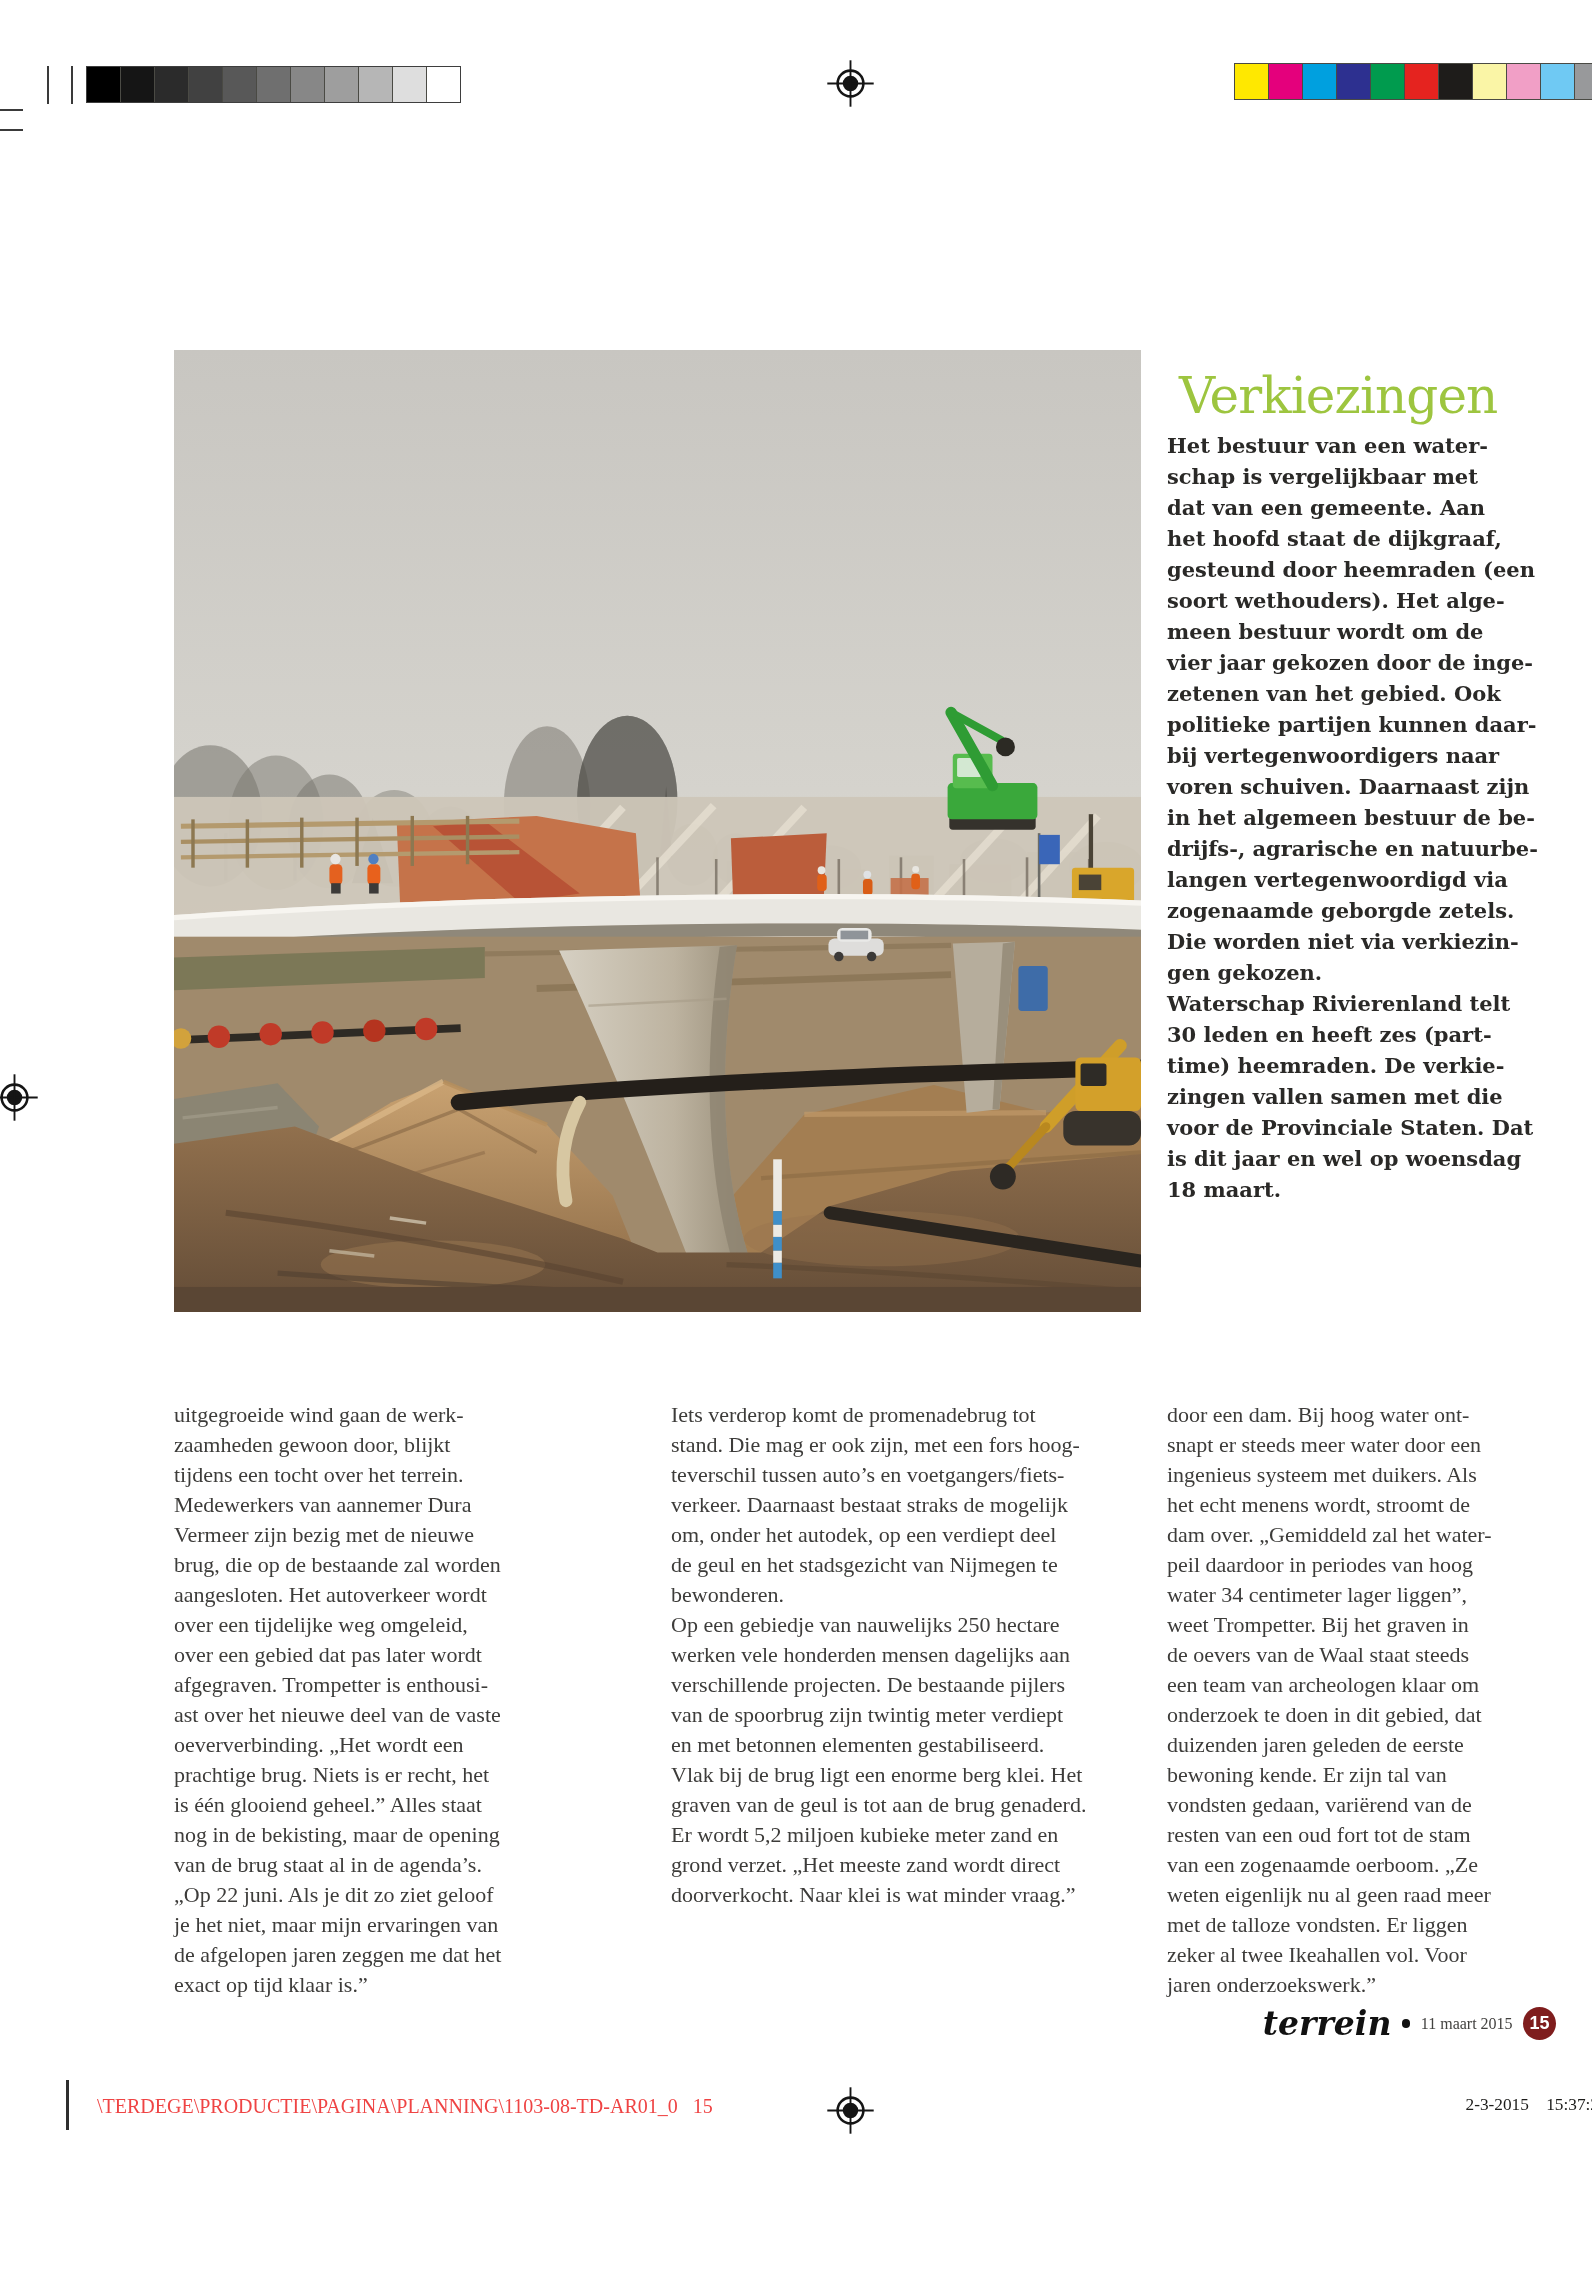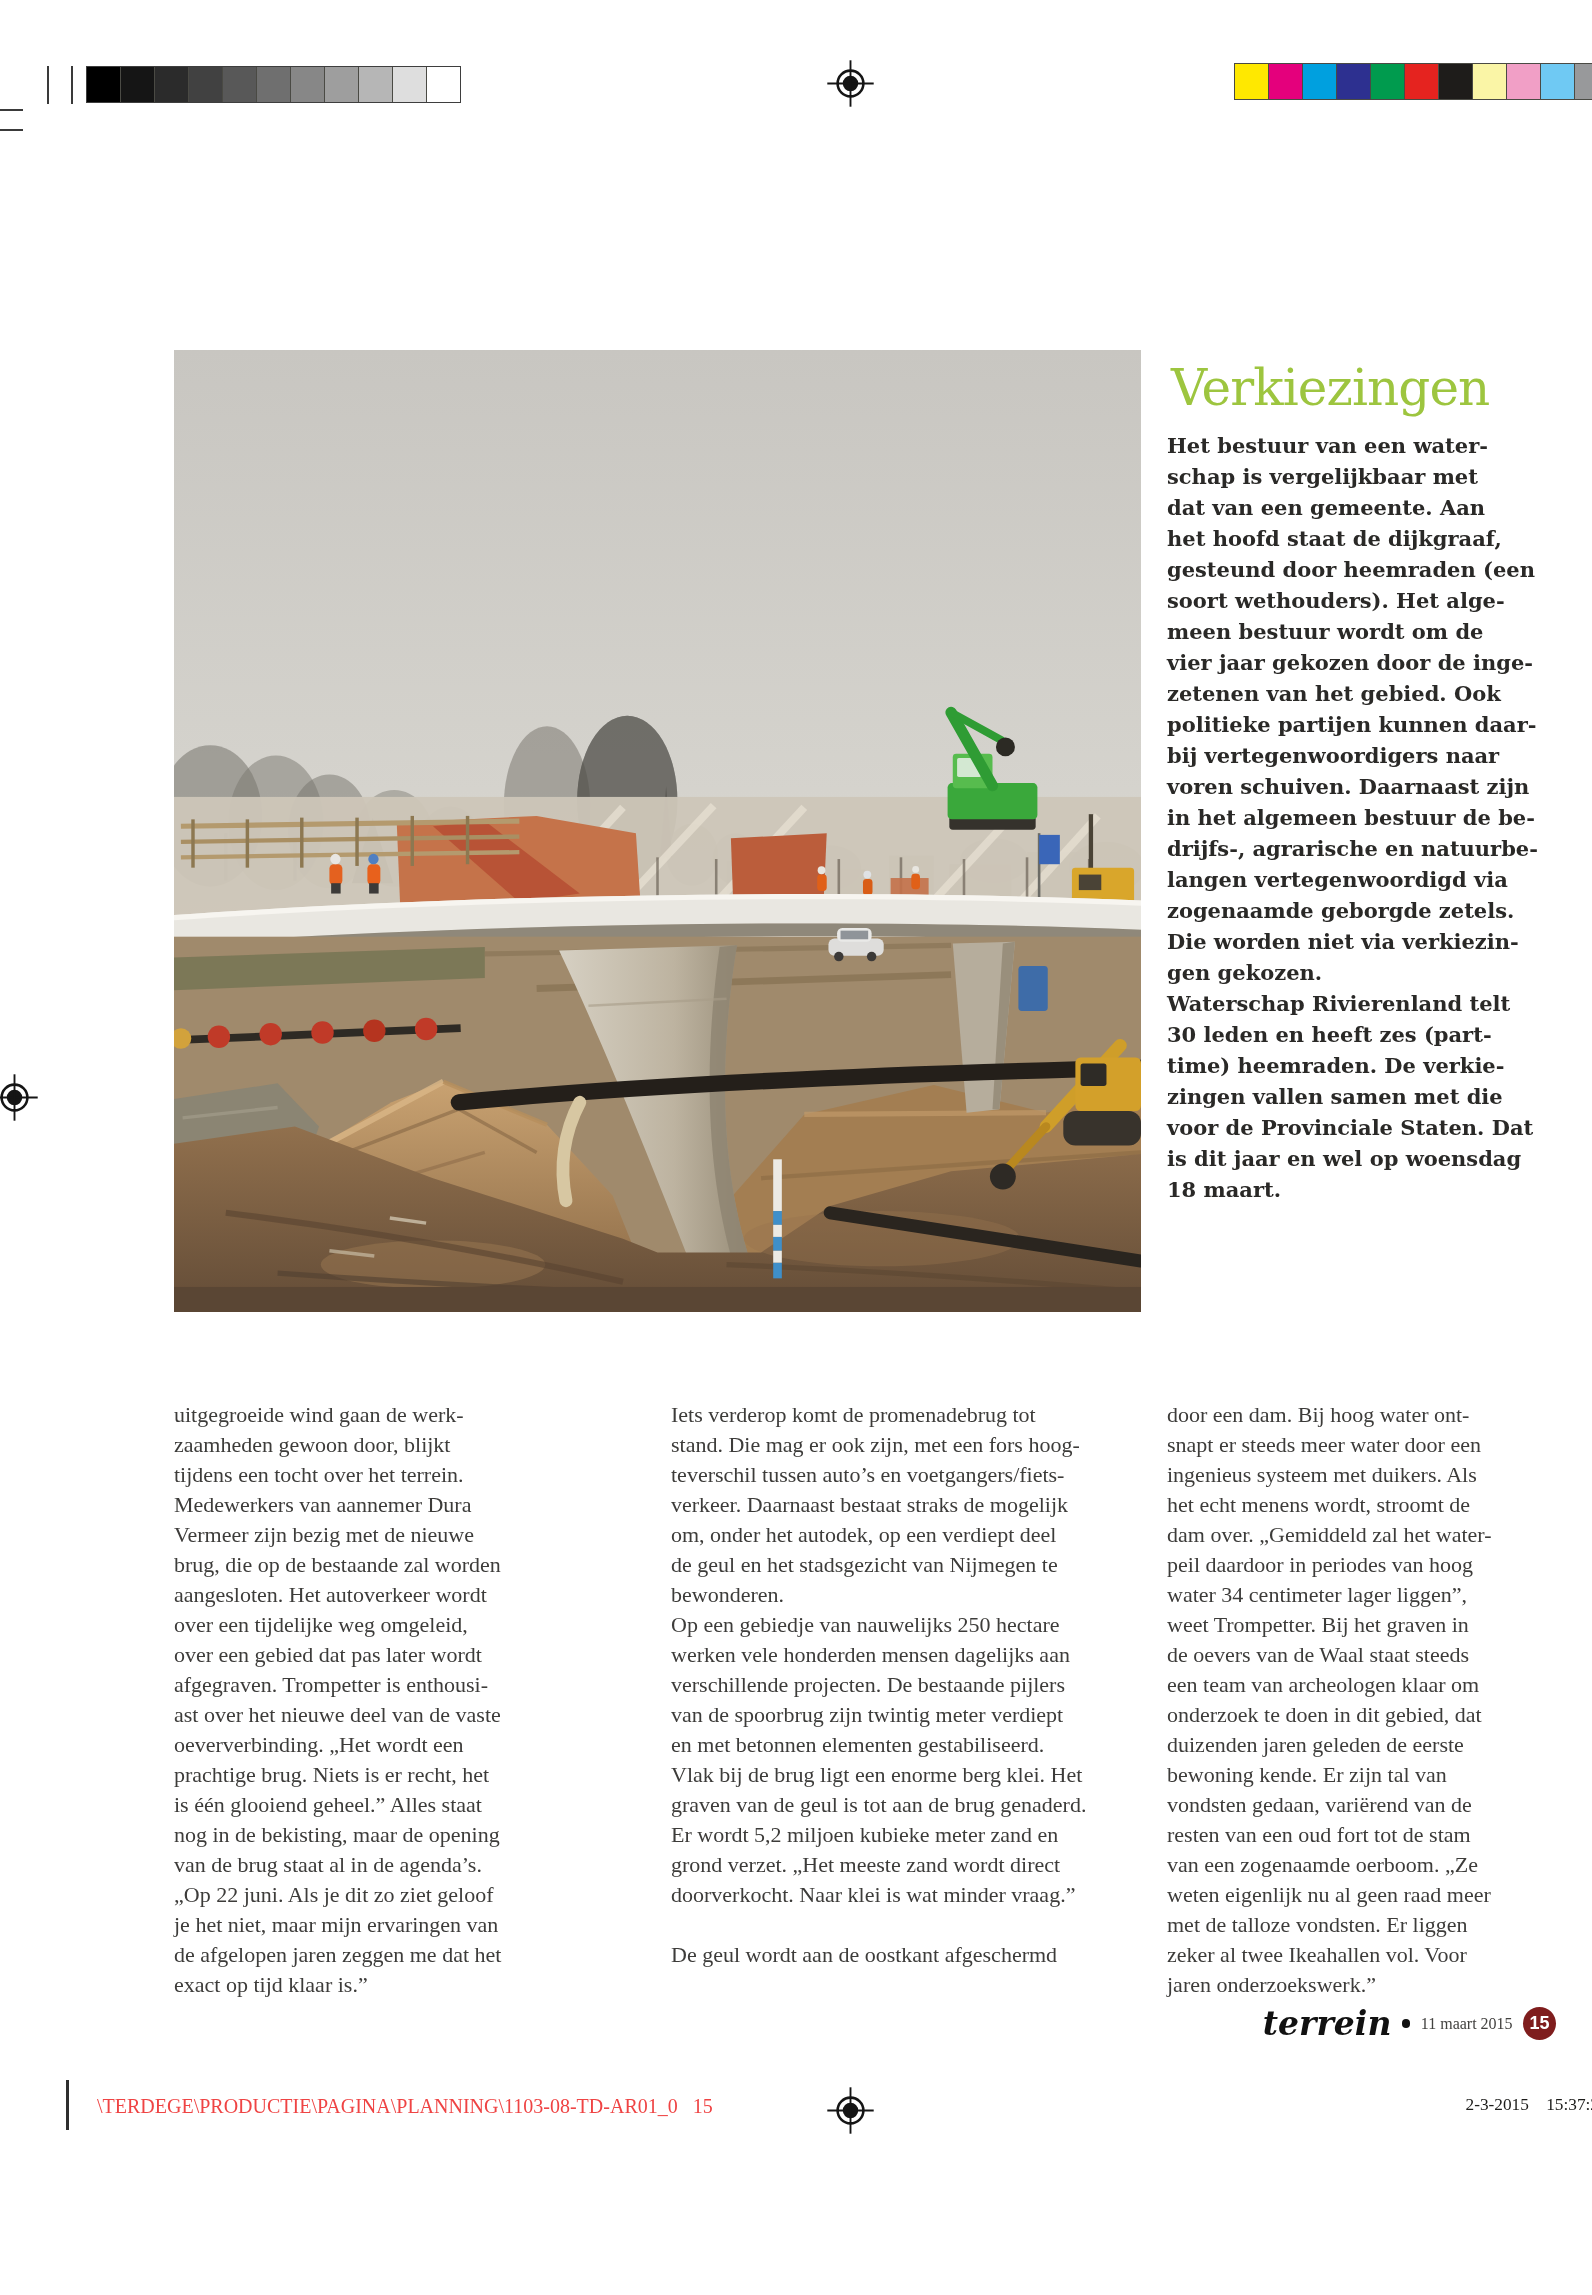--- a/index.html
+++ b/index.html
@@ -10,21 +10,21 @@
   .colorbar{position:absolute;left:1234px;top:63px;height:35px;display:flex;border:1.7px solid #4a4a44;}
   .graybar .sq,.colorbar .sq{width:33px;height:100%;border-right:1.7px solid #4a4a44;}
   .graybar .sq:last-child,.colorbar .sq:last-child{border-right:none;}
   .tickv{position:absolute;width:1.7px;background:#3a3a3a;}
   .tickh{position:absolute;height:1.7px;background:#3a3a3a;}
   .regmark{position:absolute;width:55px;height:55px;}
   
   .photo{position:absolute;left:174px;top:350px;width:967px;height:962px;overflow:hidden;}
   .photo svg{display:block;}
   
-  .sidebar-title{position:absolute;left:1167px;top:357px;width:397px;margin:4px;
+  .sidebar-title{position:absolute;left:1167px;top:357px;width:397px;margin:12px;
       font-family:"DejaVu Serif",serif;font-weight:400;font-size:50px;line-height:1.1;
       letter-spacing:-0.9px;}
   .sidebar-body{position:absolute;left:1167px;top:430px;width:376px;
       font-family:"DejaVu Serif",serif;font-weight:700;font-size:21px;line-height:31px;
       color:#2a2927;white-space:pre-line;}
   
   .col{position:absolute;top:1370px;font-size:22px;line-height:30px;color:#3d3c3a;white-space:pre-line;}
   .col p{margin:0;white-space:pre-line;}
   .col-1{left:174px;width:406px;}
   .col-2{left:671px;width:490px;}
@@ -408,21 +408,20 @@
 Op een gebiedje van nauwelijks 250 hectare
 werken vele honderden mensen dagelijks aan
 verschillende projecten. De bestaande pijlers
 van de spoorbrug zijn twintig meter verdiept
 en met betonnen elementen gestabiliseerd.
 Vlak bij de brug ligt een enorme berg klei. Het
 graven van de geul is tot aan de brug genaderd.
 Er wordt 5,2 miljoen kubieke meter zand en
 grond verzet. „Het meeste zand wordt direct
 doorverkocht. Naar klei is wat minder vraag.”</p>
-    <p>De geul wordt aan de oostkant afgeschermd</p>
   </div>
   <div class="col col-3">
     <p>door een dam. Bij hoog water ont-
 snapt er steeds meer water door een
 ingenieus systeem met duikers. Als
 het echt menens wordt, stroomt de
 dam over. „Gemiddeld zal het water-
 peil daardoor in periodes van hoog
 water 34 centimeter lager liggen”,
 weet Trompetter. Bij het graven in

